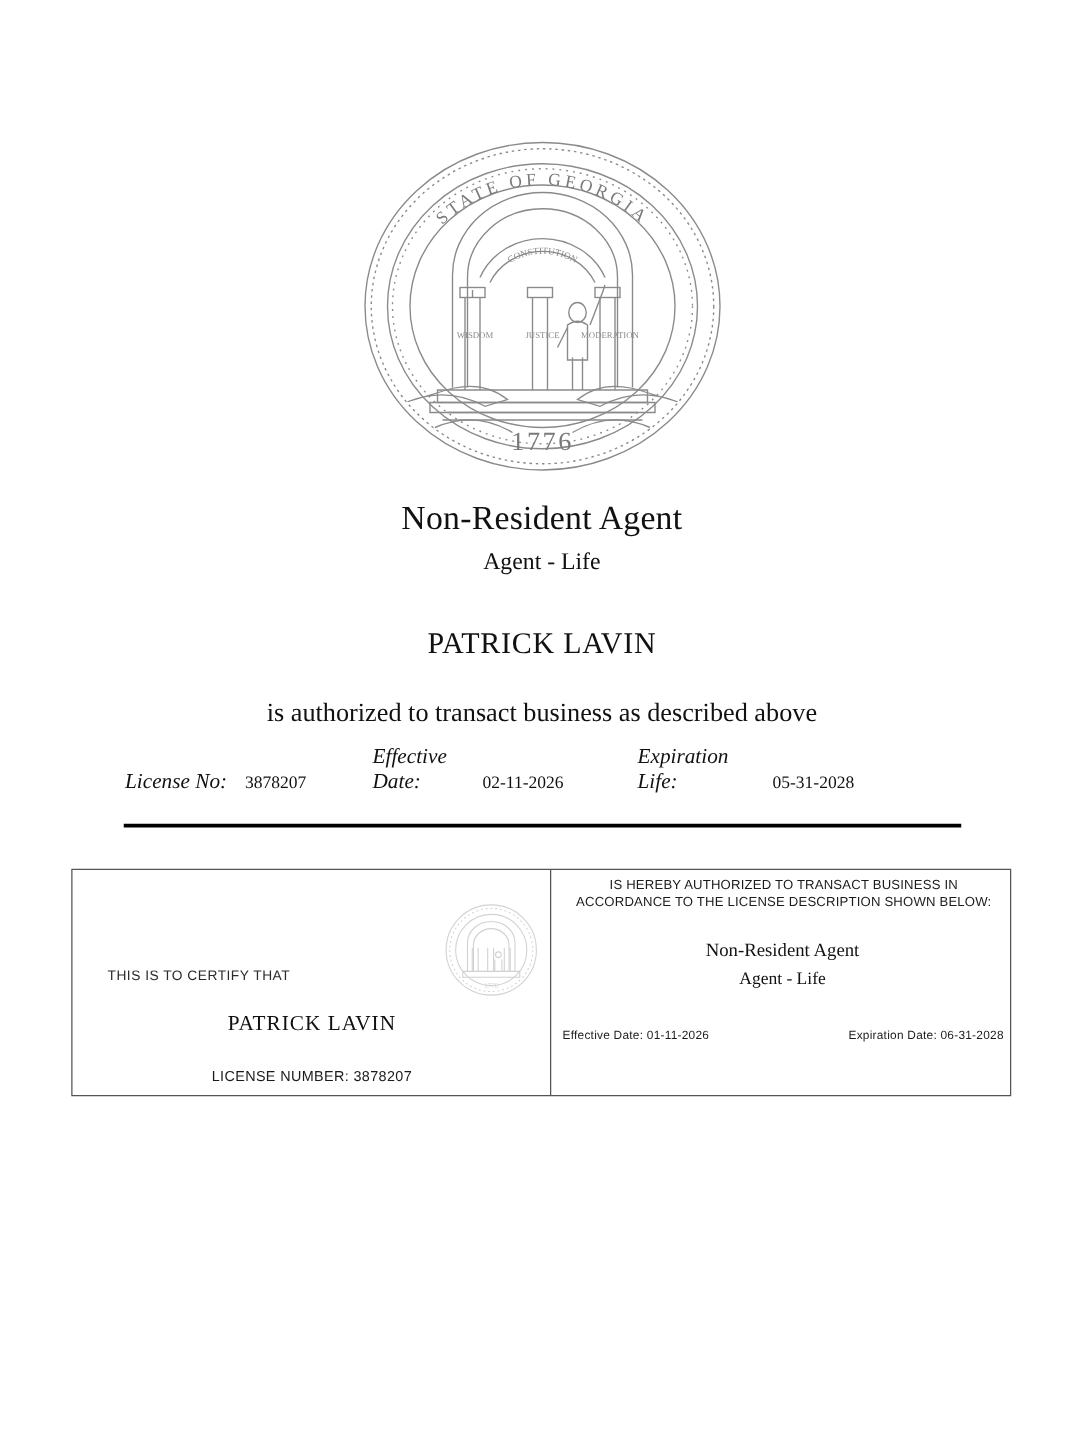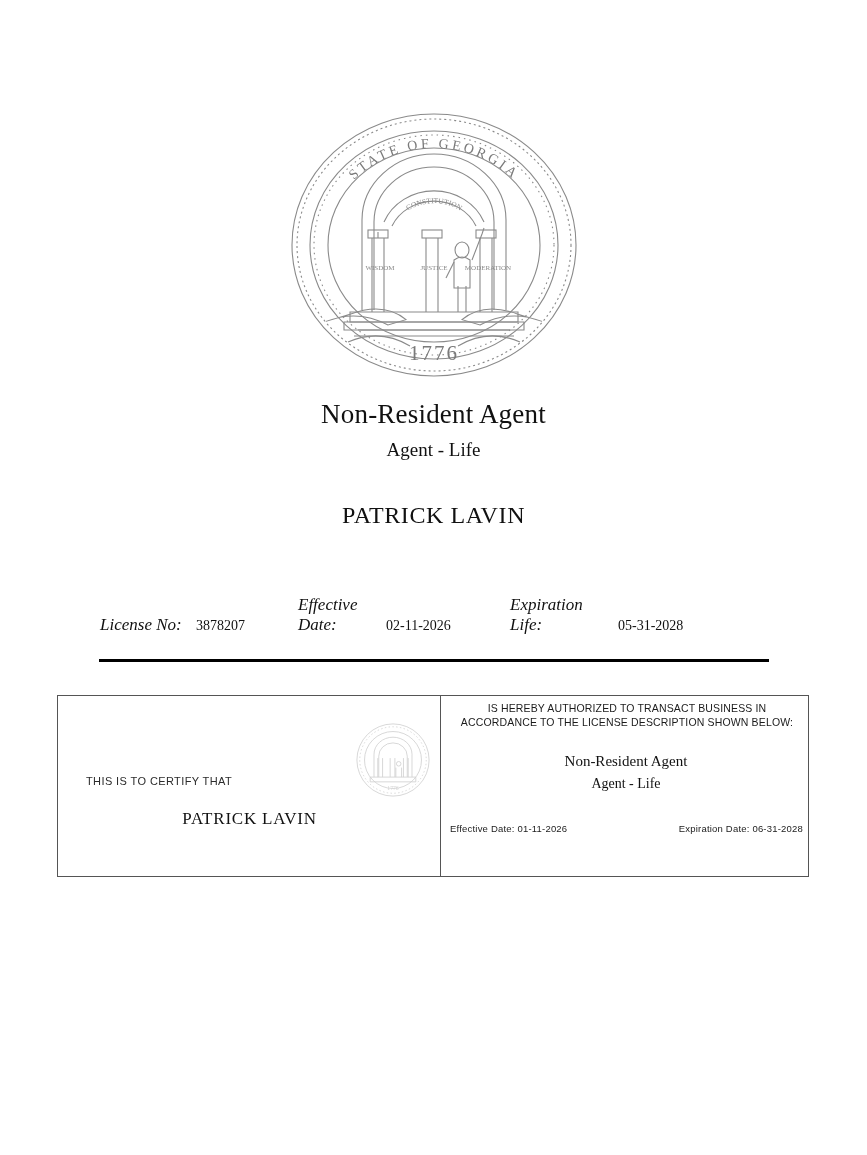--- a/index.html
+++ b/index.html
@@ -277,38 +277,40 @@
       <text x="146" y="160" text-anchor="middle" font-size="7">JUSTICE</text>
       <text x="200" y="160" text-anchor="middle" font-size="7">MODERATION</text>
     </g>
   </svg>
 </div>
 
 <div class="headings">
   <div class="license-type">Non-Resident Agent</div>
   <div class="license-sub">Agent - Life</div>
   <div class="holder-name">PATRICK LAVIN</div>
+  <div class="authorized-line">is authorized to transact business as described above</div>
 </div>
 
 <div class="details">
   <span class="dt-label d-license-label">License No:</span>
   <span class="dt-value d-license-value">3878207</span>
   <span class="dt-label d-eff-label">Effective Date:</span>
   <span class="dt-value d-eff-value">02-11-2026</span>
   <span class="dt-label d-exp-label">Expiration Life:</span>
   <span class="dt-value d-exp-value">05-31-2028</span>
 </div>
 
 <div class="rule"></div>
 
 <div class="card">
 
   <div class="card-left">
     <div class="certify">THIS IS TO CERTIFY THAT</div>
     <div class="card-name">PATRICK LAVIN</div>
+    <div class="card-licnum">LICENSE NUMBER: 3878207</div>
 
     <svg class="mini-seal" viewBox="0 0 80 80">
       <g fill="none" stroke="#9a9a9a" stroke-width="0.9">
         <circle cx="40" cy="40" r="38"></circle>
         <circle cx="40" cy="40" r="35" stroke-dasharray="1.5 2.5"></circle>
         <circle cx="40" cy="40" r="30"></circle>
         <path d="M20 58 L20 34 A20 18 0 0 1 60 34 L60 58"></path>
         <path d="M25 58 L25 36 A15 14 0 0 1 55 36 L55 58"></path>
         <path d="M16 58 L64 58 L64 63 L16 63 Z"></path>
         <path d="M24 38 L24 58 M29 38 L29 58"></path>

